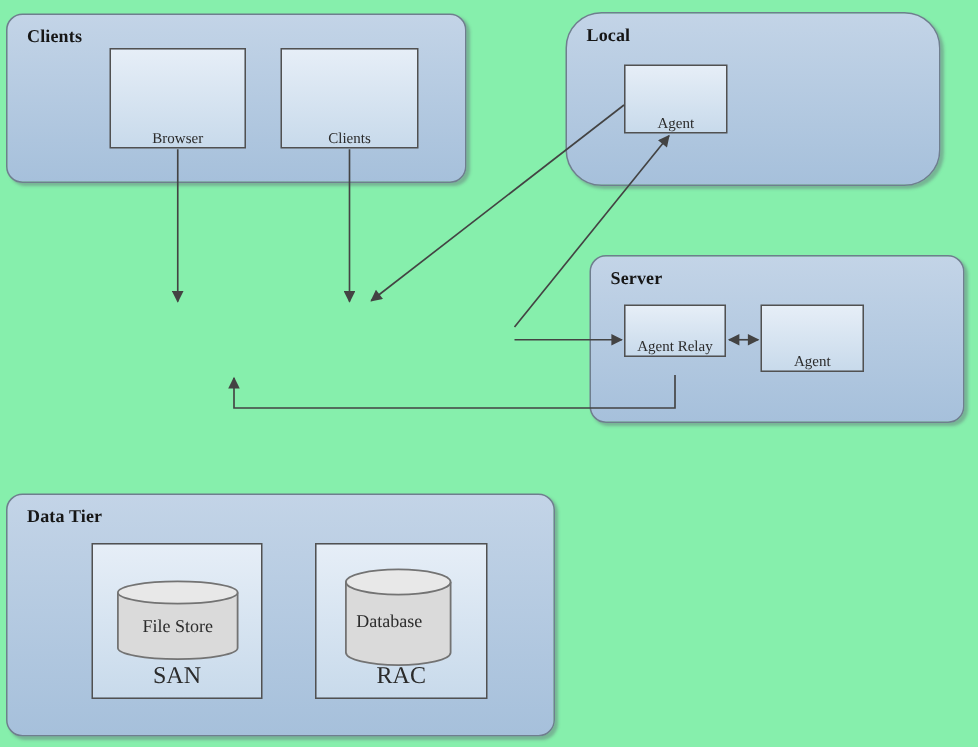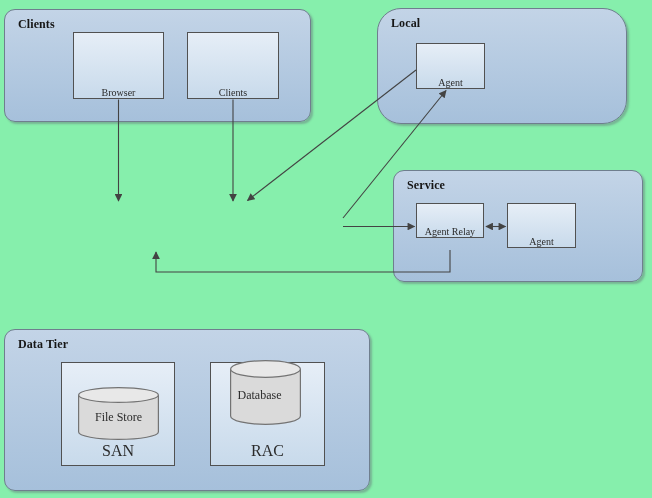--- a/index.html
+++ b/index.html
@@ -82,39 +82,39 @@
   #n-local-agent  { left: 416px; top: 43px;  width: 69px;  height: 46px; }
   #n-server       { left: 49px;  top: 203px; width: 214px; height: 47px; }
   #n-agent-broker { left: 262px; top: 203px; width: 81px;  height: 47px; }
   #n-agent-relay  { left: 416px; top: 203px; width: 68px;  height: 35px; }
   #n-remote-agent { left: 507px; top: 203px; width: 69px;  height: 45px; }
   #n-san          { left: 61px;  top: 362px; width: 114px; height: 104px; }
   #n-rac          { left: 210px; top: 362px; width: 115px; height: 104px; }
 
   #cyl-file-store { left: 78px;  top: 387px; width: 81px; height: 53px; }
   #cyl-file-store .cyl-label { top: 23px; }
-  #cyl-database   { left: 230px; top: 360px; width: 59px; height: 65px; }
+  #cyl-database   { left: 230px; top: 379px; width: 59px; height: 65px; }
   #cyl-database   .cyl-label { top: 28px; }
 </style>
 </head>
 <body>
 
 <div id="canvas">
 
   <div class="container" id="c-clients">
     <div class="container-label">Clients</div>
   </div>
 
   <div class="container" id="c-local">
     <div class="container-label">Local</div>
   </div>
 
 
   <div class="container" id="c-remote">
-    <div class="container-label">Service</div>
+    <div class="container-label">Server</div>
   </div>
 
   <div class="container" id="c-data-tier">
     <div class="container-label">Data Tier</div>
   </div>
 
   <div class="node" id="n-browser">
     <span class="node-label">Browser</span>
   </div>
 

